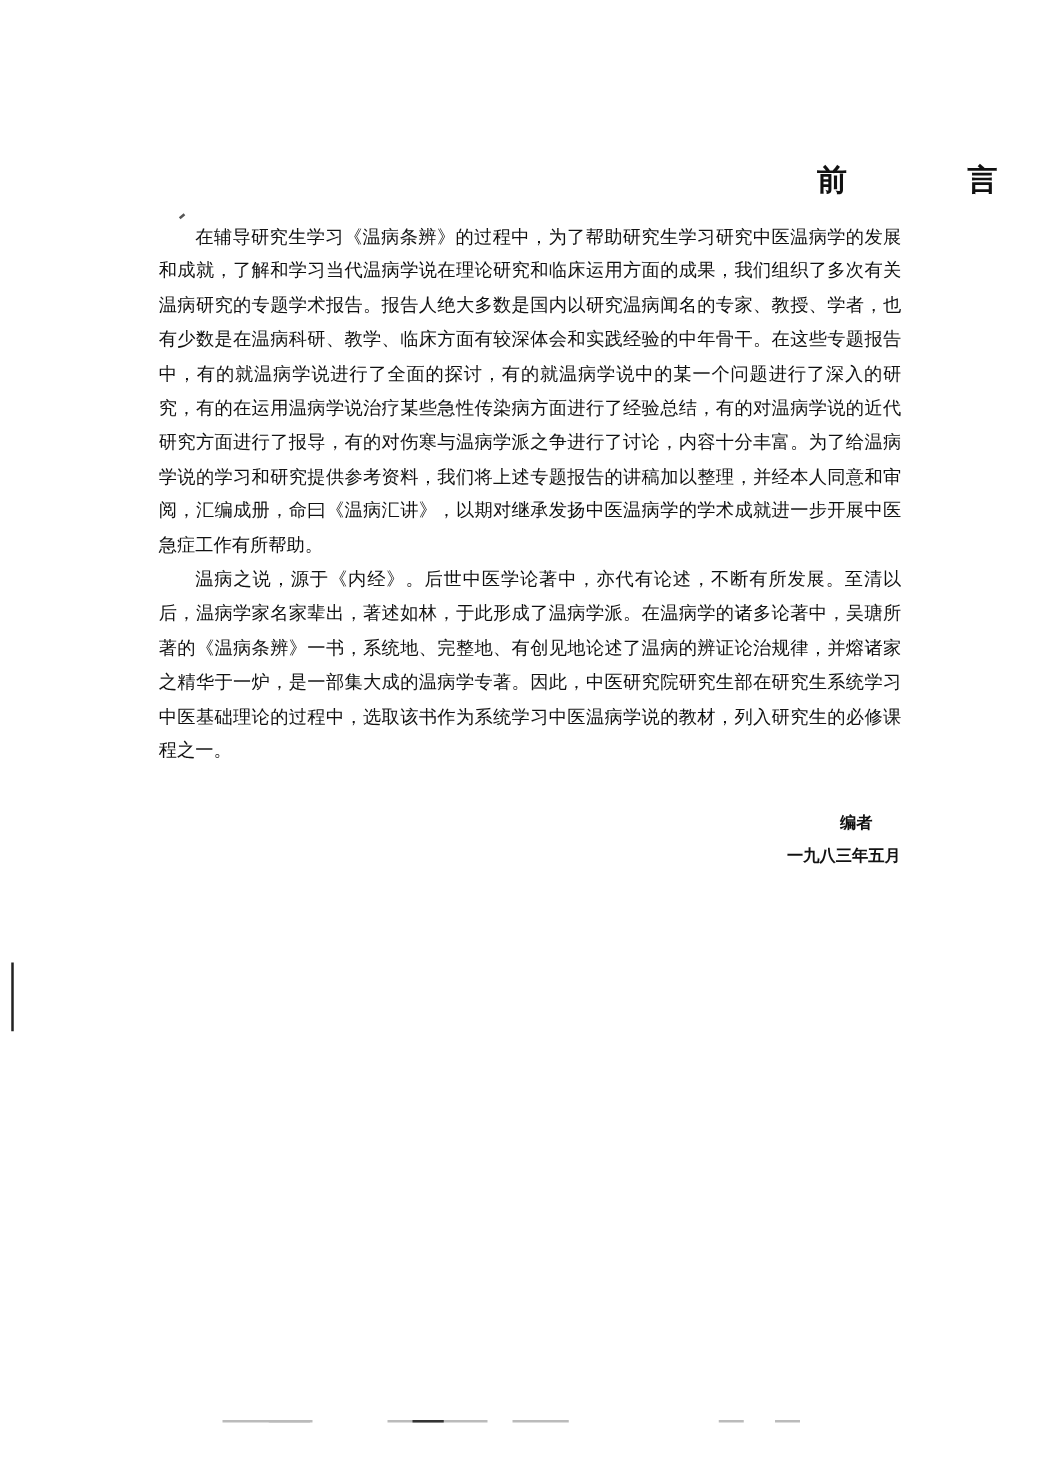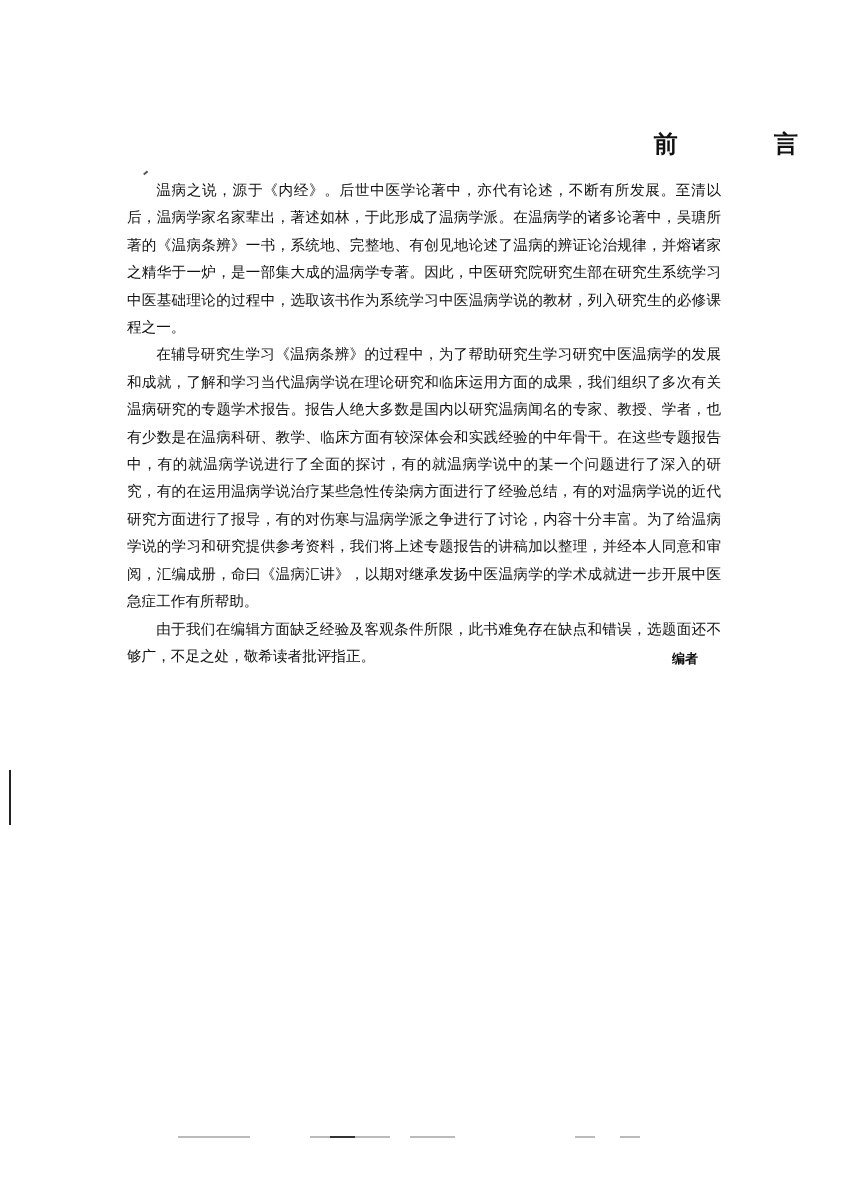--- a/index.html
+++ b/index.html
@@ -36,27 +36,27 @@
 </style>
 </head>
 <body>
 
 <div>
   <div class="tick-mark"></div>
 
   <h1 class="title" style="margin:0;">前    言</h1>
 
   <div class="body-text">
+    <p class="para">在辅导研究生学习《温病条辨》的过程中，为了帮助研究生学习研究中医温病学的发展和成就，了解和学习当代温病学说在理论研究和临床运用方面的成果，我们组织了多次有关温病研究的专题学术报告。报告人绝大多数是国内以研究温病闻名的专家、教授、学者，也有少数是在温病科研、教学、临床方面有较深体会和实践经验的中年骨干。在这些专题报告中，有的就温病学说进行了全面的探讨，有的就温病学说中的某一个问题进行了深入的研究，有的在运用温病学说治疗某些急性传染病方面进行了经验总结，有的对温病学说的近代研究方面进行了报导，有的对伤寒与温病学派之争进行了讨论，内容十分丰富。为了给温病学说的学习和研究提供参考资料，我们将上述专题报告的讲稿加以整理，并经本人同意和审阅，汇编成册，命曰《温病汇讲》，以期对继承发扬中医温病学的学术成就进一步开展中医急症工作有所帮助。</p>
     <p class="para">温病之说，源于《内经》。后世中医学论著中，亦代有论述，不断有所发展。至清以后，温病学家名家辈出，著述如林，于此形成了温病学派。在温病学的诸多论著中，吴瑭所著的《温病条辨》一书，系统地、完整地、有创见地论述了温病的辨证论治规律，并熔诸家之精华于一炉，是一部集大成的温病学专著。因此，中医研究院研究生部在研究生系统学习中医基础理论的过程中，选取该书作为系统学习中医温病学说的教材，列入研究生的必修课程之一。</p>
-    <p class="para">在辅导研究生学习《温病条辨》的过程中，为了帮助研究生学习研究中医温病学的发展和成就，了解和学习当代温病学说在理论研究和临床运用方面的成果，我们组织了多次有关温病研究的专题学术报告。报告人绝大多数是国内以研究温病闻名的专家、教授、学者，也有少数是在温病科研、教学、临床方面有较深体会和实践经验的中年骨干。在这些专题报告中，有的就温病学说进行了全面的探讨，有的就温病学说中的某一个问题进行了深入的研究，有的在运用温病学说治疗某些急性传染病方面进行了经验总结，有的对温病学说的近代研究方面进行了报导，有的对伤寒与温病学派之争进行了讨论，内容十分丰富。为了给温病学说的学习和研究提供参考资料，我们将上述专题报告的讲稿加以整理，并经本人同意和审阅，汇编成册，命曰《温病汇讲》，以期对继承发扬中医温病学的学术成就进一步开展中医急症工作有所帮助。</p>
-    <p class="para">由于我们在编辑方面缺乏经验及客观条件所限，此书难免存在缺点和错误，选题面还不够广，不足之处，敬希读者批评指正。</p>
   </div>
 
   <div class="signature">
     <div class="sig-author">编者</div>
+    <div class="sig-date">一九八三年五月</div>
   </div>
 
   <div class="margin-mark"></div>
 
   <div class="footer-noise" style="left:178px;width:70px;"></div>
   <div class="footer-noise" style="left:215px;width:35px;"></div>
   <div class="footer-noise" style="left:310px;width:80px;"></div>
   <div class="footer-noise dark" style="left:330px;width:25px;"></div>
   <div class="footer-noise" style="left:410px;width:45px;"></div>
   <div class="footer-noise" style="left:575px;width:20px;"></div>

